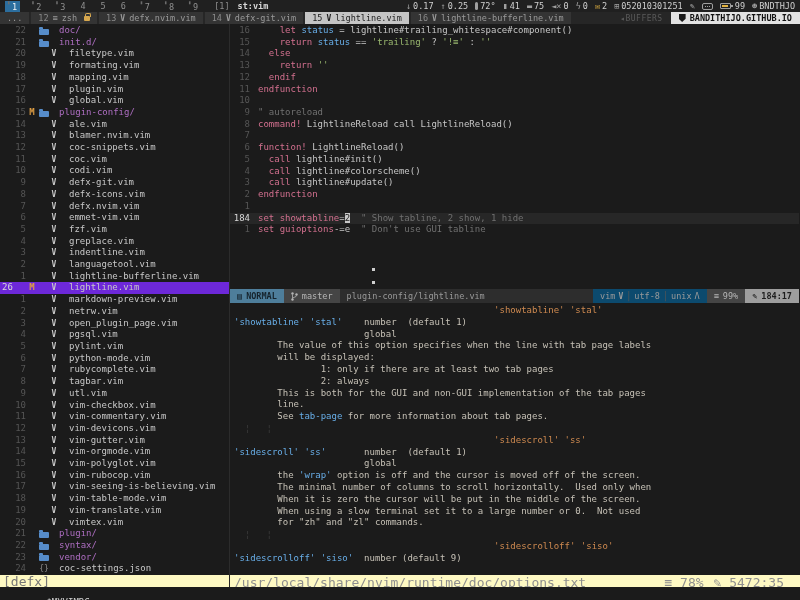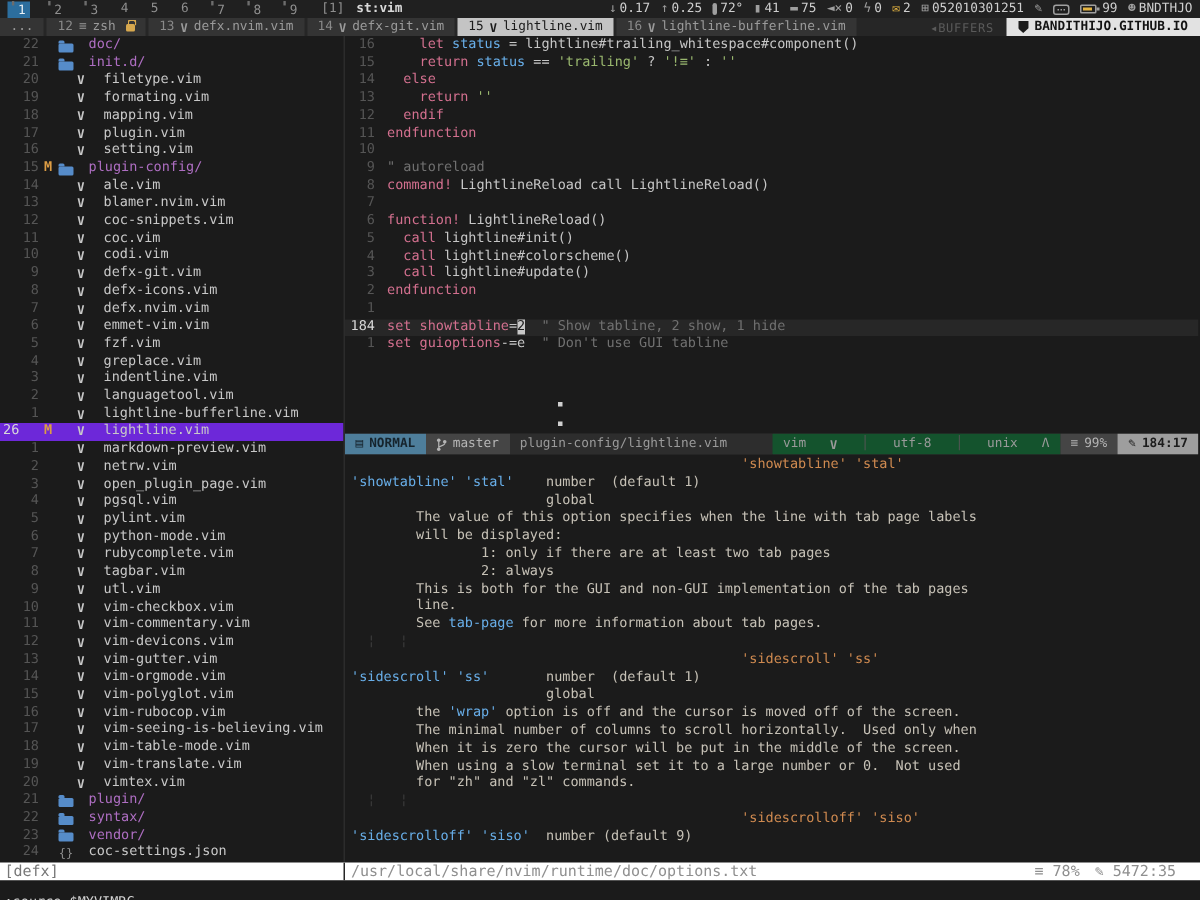--- a/index.html
+++ b/index.html
@@ -68,27 +68,27 @@
   .help-win .tk-n{color:#c6c1b6}
   .dot{position:absolute;width:3px;height:3px;background:#cfcfcf;left:142px}
   .d1{top:244px}.d2{top:257px}
 
   
   .statusline{height:14px;flex:none;background:#2d2d2d;display:flex;align-items:stretch;font-size:8.5px;overflow:hidden}
   .seg{display:inline-flex;align-items:center;padding:0 7px;white-space:nowrap;gap:4px}
   .seg-mode{background:#4e7e9b;color:#16242d;font-weight:bold}
   .seg-branch{background:#454545;color:#b6b6b6}
   .seg-path{background:#2d2d2d;color:#9a9a9a;flex:1;overflow:hidden}
-  .seg-info{background:#14532d;color:#9a9a9a;gap:16px}
+  .seg-info{background:#0c4a6e;color:#9a9a9a;gap:3px}
   .seg-info .sep::before{content:"│";color:#555}
   .seg-pct{background:#454545;color:#b6b6b6}
   .seg-pos{background:#9e9e9e;color:#1c1c1c;font-weight:bold}
 
   
-  .bottom-bar{height:12px;flex:none;background:#ffffff;display:flex;align-items:flex-end;font-size:10px;overflow:hidden}
+  .bottom-bar{height:12px;flex:none;background:#fef9c3;display:flex;align-items:flex-start;font-size:13px;overflow:hidden}
   .defx-status{width:230px;flex:none;color:#777;padding-left:3px;border-right:1px solid #262626;align-self:stretch;display:flex;align-items:center}
   .help-status{flex:1;display:flex;align-items:center;color:#8f8f8f;padding:0 16px 0 4px}
   .hs-right{margin-left:auto;display:inline-flex;gap:10px;align-items:center}
   .cmdline{height:30px;flex:none;background:#1b1b1b;color:#d2d2d2;font-size:9px;display:flex;align-items:center;padding-left:3px}
 </style>
 </head>
 <body>
 
 <div class="screen">
 
@@ -212,21 +212,21 @@
   </div>
 
   <div class="main">
     <div class="sidebar">
         <div class="sb-row"><span class="sb-num">22</span><span class="sb-git"></span><span class="sb-ic" style="margin-left: 0px;"><span class="folder"></span></span><span class="sb-name dirname">doc/</span></div>
         <div class="sb-row"><span class="sb-num">21</span><span class="sb-git"></span><span class="sb-ic" style="margin-left: 0px;"><span class="folder"></span></span><span class="sb-name dirname">init.d/</span></div>
         <div class="sb-row"><span class="sb-num">20</span><span class="sb-git"></span><span class="sb-ic vic" style="margin-left: 10px;">V</span><span class="sb-name">filetype.vim</span></div>
         <div class="sb-row"><span class="sb-num">19</span><span class="sb-git"></span><span class="sb-ic vic" style="margin-left: 10px;">V</span><span class="sb-name">formating.vim</span></div>
         <div class="sb-row"><span class="sb-num">18</span><span class="sb-git"></span><span class="sb-ic vic" style="margin-left: 10px;">V</span><span class="sb-name">mapping.vim</span></div>
         <div class="sb-row"><span class="sb-num">17</span><span class="sb-git"></span><span class="sb-ic vic" style="margin-left: 10px;">V</span><span class="sb-name">plugin.vim</span></div>
-        <div class="sb-row"><span class="sb-num">16</span><span class="sb-git"></span><span class="sb-ic vic" style="margin-left: 10px;">V</span><span class="sb-name">setting.vim</span></div>
+        <div class="sb-row"><span class="sb-num">16</span><span class="sb-git"></span><span class="sb-ic vic" style="margin-left: 10px;">V</span><span class="sb-name">global.vim</span></div>
         <div class="sb-row"><span class="sb-num">15</span><span class="sb-git">M</span><span class="sb-ic" style="margin-left: 0px;"><span class="folder"></span></span><span class="sb-name dirname">plugin-config/</span></div>
         <div class="sb-row"><span class="sb-num">14</span><span class="sb-git"></span><span class="sb-ic vic" style="margin-left: 10px;">V</span><span class="sb-name">ale.vim</span></div>
         <div class="sb-row"><span class="sb-num">13</span><span class="sb-git"></span><span class="sb-ic vic" style="margin-left: 10px;">V</span><span class="sb-name">blamer.nvim.vim</span></div>
         <div class="sb-row"><span class="sb-num">12</span><span class="sb-git"></span><span class="sb-ic vic" style="margin-left: 10px;">V</span><span class="sb-name">coc-snippets.vim</span></div>
         <div class="sb-row"><span class="sb-num">11</span><span class="sb-git"></span><span class="sb-ic vic" style="margin-left: 10px;">V</span><span class="sb-name">coc.vim</span></div>
         <div class="sb-row"><span class="sb-num">10</span><span class="sb-git"></span><span class="sb-ic vic" style="margin-left: 10px;">V</span><span class="sb-name">codi.vim</span></div>
         <div class="sb-row"><span class="sb-num">9</span><span class="sb-git"></span><span class="sb-ic vic" style="margin-left: 10px;">V</span><span class="sb-name">defx-git.vim</span></div>
         <div class="sb-row"><span class="sb-num">8</span><span class="sb-git"></span><span class="sb-ic vic" style="margin-left: 10px;">V</span><span class="sb-name">defx-icons.vim</span></div>
         <div class="sb-row"><span class="sb-num">7</span><span class="sb-git"></span><span class="sb-ic vic" style="margin-left: 10px;">V</span><span class="sb-name">defx.nvim.vim</span></div>
         <div class="sb-row"><span class="sb-num">6</span><span class="sb-git"></span><span class="sb-ic vic" style="margin-left: 10px;">V</span><span class="sb-name">emmet-vim.vim</span></div>

